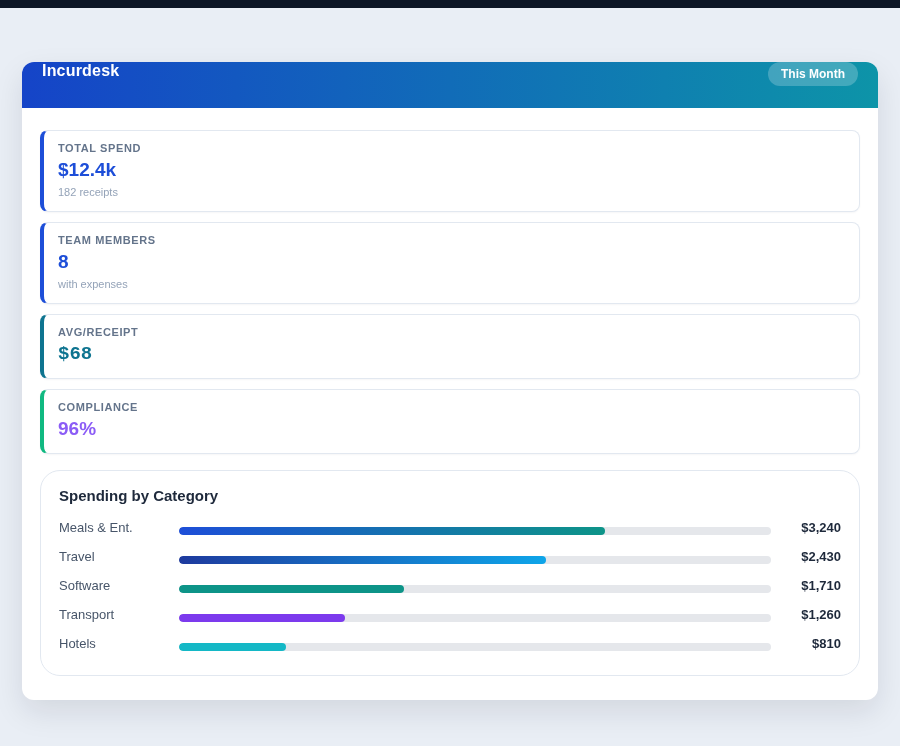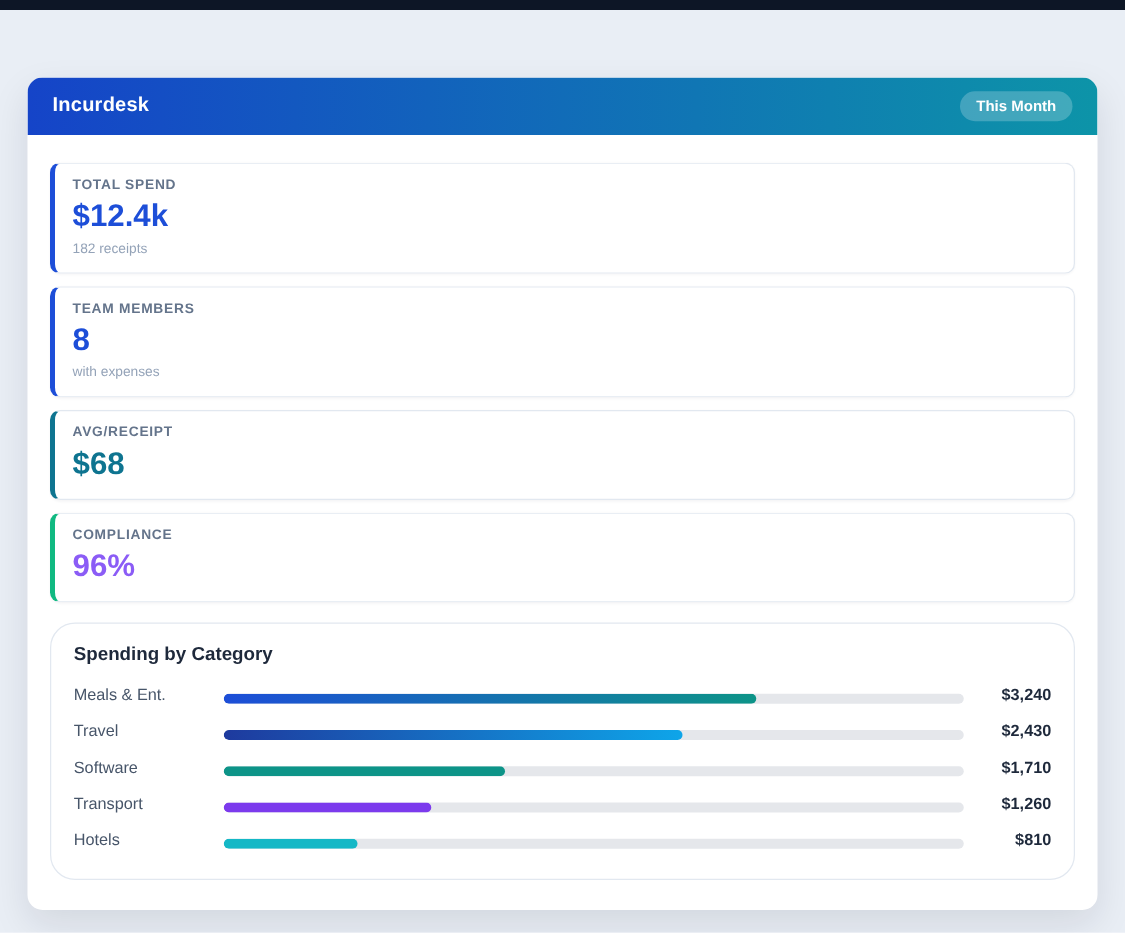--- a/index.html
+++ b/index.html
@@ -13,21 +13,21 @@
   .app-card {
     width: 856px;
     margin: 54px auto 0;
     background: #ffffff;
     border-radius: 12px;
     box-shadow: 0 12px 30px rgba(15,23,42,0.10);
     overflow: hidden;
   }
   .app-header {
     height: 46px;
-    display: flex; align-items: center; justify-content: space-between;
+    display: flex; align-items: flex-start; justify-content: space-between;
     padding: 0 20px;
   }
   .app-title { color: #ffffff; font-size: 16px; font-weight: bold; letter-spacing: 0.2px; }
   .period-badge {
     background: rgba(255,255,255,0.22);
     color: #ffffff; font-size: 12px; font-weight: bold;
     padding: 5px 13px; border-radius: 999px;
     cursor: pointer;
   }
   .app-body { padding: 22px 18px 24px; }
@@ -37,21 +37,21 @@
     border-left: 4px solid #1d4ed8;
     border-radius: 8px;
     padding: 11px 14px 13px;
     margin-bottom: 10px;
     box-shadow: 0 1px 2px rgba(15,23,42,0.04);
   }
   .stat-label {
     font-size: 11px; font-weight: bold; color: #64748b;
     letter-spacing: 0.6px; text-transform: uppercase;
   }
-  .stat-value { font-size: 25px; font-weight: bold; color: #1d4ed8; margin-top: 5px; }
+  .stat-value { font-size: 19px; font-weight: bold; color: #1d4ed8; margin-top: 5px; }
   .stat-sub { font-size: 11px; color: #94a3b8; margin-top: 5px; }
   .panel {
     border: 1px solid #e2e8f0;
     border-radius: 20px;
     padding: 16px 18px 10px;
     margin-top: 16px;
     background: #ffffff;
   }
   .panel-title { font-size: 15px; font-weight: bold; color: #1e293b; margin-bottom: 16px; }
   .cat-row { display: flex; align-items: flex-end; margin-bottom: 14px; }
@@ -86,21 +86,21 @@
     </div>
 
     <div class="stat-card" style="border-left-color: rgb(29, 78, 216);">
       <div class="stat-label">TEAM MEMBERS</div>
       <div class="stat-value" style="color: rgb(29, 78, 216);">8</div>
       <div class="stat-sub">with expenses</div>
     </div>
 
     <div class="stat-card" style="border-left-color: rgb(14, 116, 144);">
       <div class="stat-label">AVG/RECEIPT</div>
-      <div class="stat-value" style="color: rgb(14, 116, 144);">$68</div>
+      <div class="stat-value" style="color: rgb(14, 116, 144); font-family: Liberation Mono, monospace;">$68</div>
     </div>
 
     <div class="stat-card" style="border-left-color: rgb(16, 185, 129);">
       <div class="stat-label">COMPLIANCE</div>
       <div class="stat-value" style="color: #8b5cf6;">96%</div>
     </div>
 
     <div class="panel">
       <div class="panel-title">Spending by Category</div>
 

